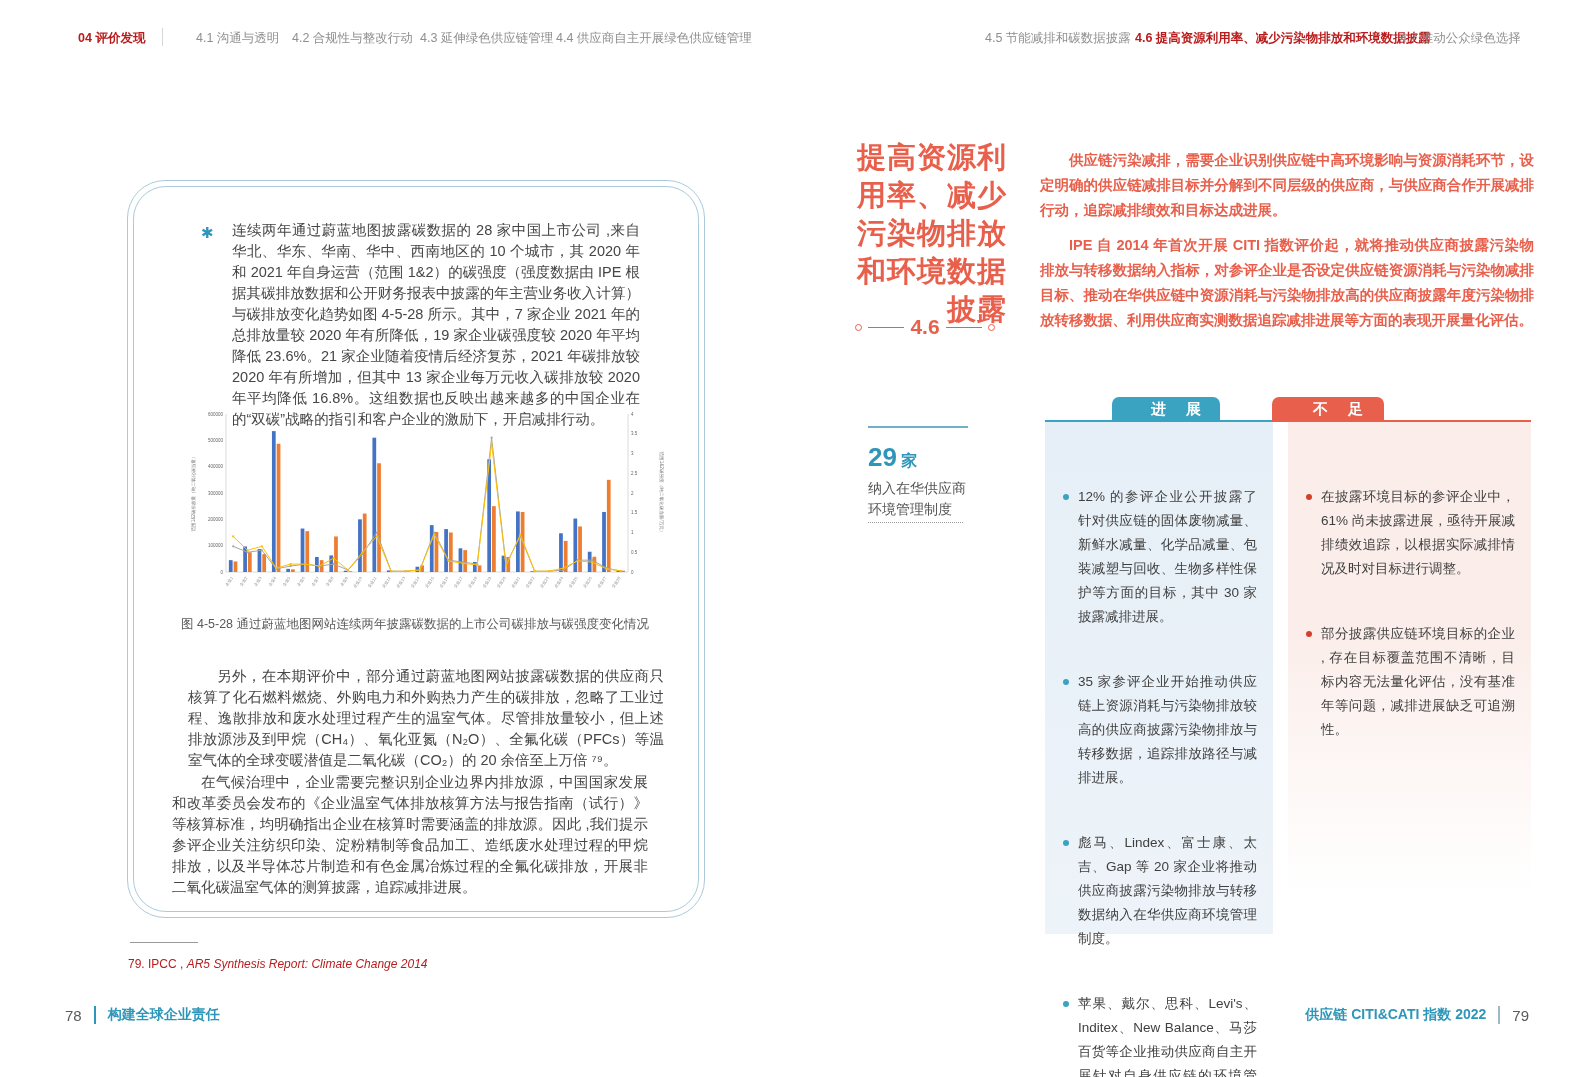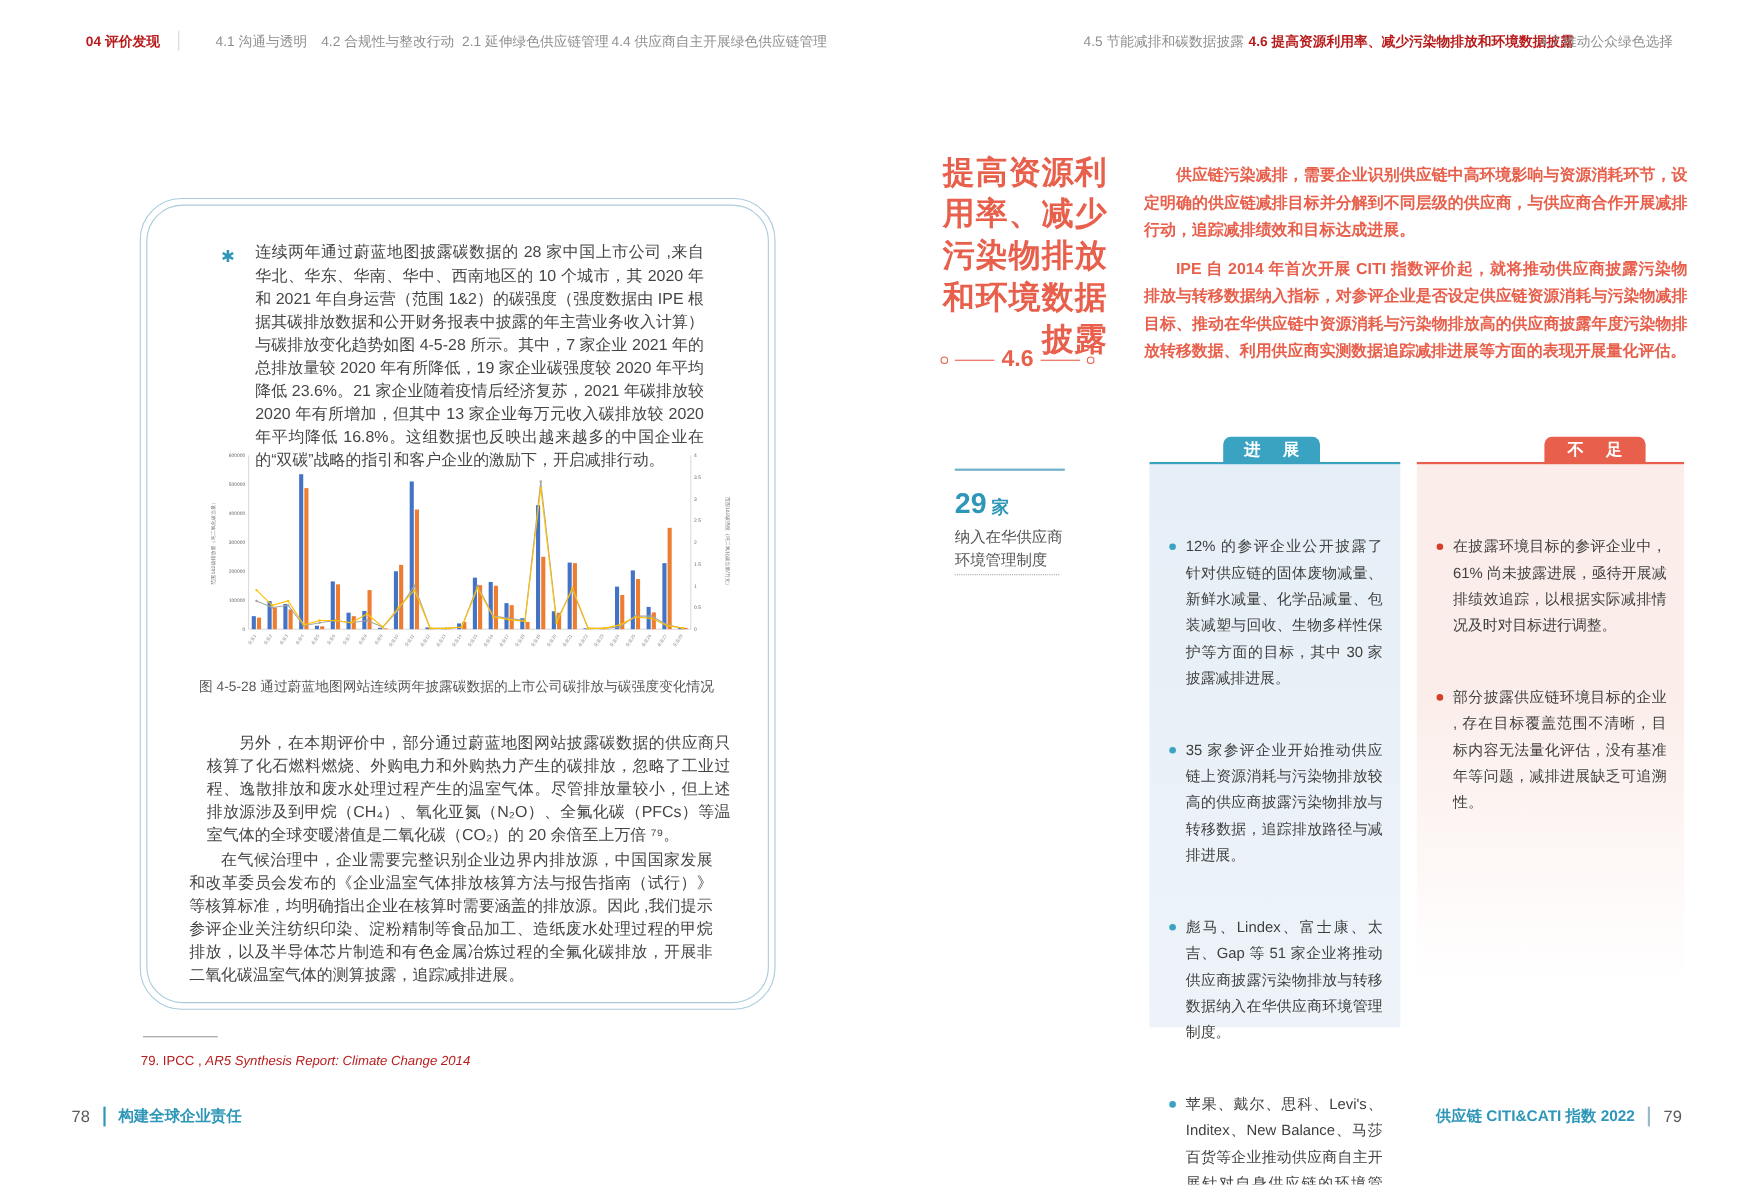--- a/index.html
+++ b/index.html
@@ -56,41 +56,41 @@
   .stat-dotted{position:absolute;left:868px;top:522px;width:95px;border-top:1px dotted #9a9a9a;}
 
   .panel{position:absolute;top:420px;}
   .panel-progress{left:1045px;width:228px;height:512px;
     background:linear-gradient(180deg,#e6eff7 0%,#edf3f9 100%);border-top:2px solid #3aa3c2;}
   .panel-insufficient{left:1288px;width:243px;height:512px;
     background:linear-gradient(180deg,#fbeeea 0%,#fbeeea 42%,rgba(251,238,234,0) 92%);
     border-top:2px solid #e8604c;}
   .tab{position:absolute;top:397px;height:25px;border-radius:7px 7px 0 0;
     color:#fff;font-size:15px;font-weight:bold;display:flex;align-items:center;
-    justify-content:center;letter-spacing:8px;text-indent:8px;}
+    justify-content:center;letter-spacing:8px;text-indent:8px;padding-left:20px;}
   .tab-progress{left:1112px;width:88px;background:#3aa3c2;}
-  .tab-insufficient{left:1404px;width:92px;background:#e8604c;}
+  .tab-insufficient{left:1272px;width:92px;background:#e8604c;}
 
   .panel ul{margin:0;padding:22px 16px 0 18px;list-style:none;}
   .panel li{position:relative;margin-bottom:17px;padding-left:15px;
     font-size:13.5px;line-height:24px;text-align:justify;color:#3f3f3f;margin-top:41px;}
   .panel li::before{content:"";position:absolute;left:0;top:9px;width:6px;height:6px;border-radius:50%;}
   .panel-progress li::before{background:#3aa3c2;}
   .panel-insufficient li::before{background:#d4402a;}
 </style>
 </head>
 <body>
 <div id="page">
 
   <div>
     <span class="nav-item active" style="left:78px">04 评价发现</span>
     <span class="nav-sep" style="left:162px"></span>
     <span class="nav-item" style="left:196px">4.1 沟通与透明</span>
     <span class="nav-item" style="left:292px">4.2 合规性与整改行动</span>
-    <span class="nav-item" style="left:420px">2.1 延伸绿色供应链管理</span>
+    <span class="nav-item" style="left:420px">4.3 延伸绿色供应链管理</span>
     <span class="nav-item" style="left:556px">4.4 供应商自主开展绿色供应链管理</span>
     <span class="nav-item" style="left:985px">4.5 节能减排和碳数据披露</span>
     <span class="nav-item active" style="left:1135px">4.6 提高资源利用率、减少污染物排放和环境数据披露</span>
     <span class="nav-item" style="left:1400px">4.7 推动公众绿色选择</span>
   </div>
 
   <div class="frame-outer">
     <div class="frame-inner"></div>
   </div>
 
@@ -303,21 +303,21 @@
     <div>纳入在华供应商</div>
     <div>环境管理制度</div>
   </div>
   <div class="stat-dotted"></div>
 
   <div class="tab tab-progress">进 展</div>
   <div class="panel panel-progress">
     <ul>
       <li>12% 的参评企业公开披露了针对供应链的固体废物减量、新鲜水减量、化学品减量、包装减塑与回收、生物多样性保护等方面的目标，其中 30 家披露减排进展。</li>
       <li>35 家参评企业开始推动供应链上资源消耗与污染物排放较高的供应商披露污染物排放与转移数据，追踪排放路径与减排进展。</li>
-      <li>彪马、Lindex、富士康、太吉、Gap 等 51 家企业将推动供应商披露污染物排放与转移数据纳入在华供应商环境管理制度。</li>
+      <li>彪马、Lindex、富士康、太吉、Gap 等 20 家企业将推动供应商披露污染物排放与转移数据纳入在华供应商环境管理制度。</li>
       <li>苹果、戴尔、思科、Levi's、Inditex、New Balance、马莎百货等企业推动供应商自主开展针对自身供应链的环境管理，推动更上游的供应商提升污染物核算能力与环境信息公开程度。</li>
     </ul>
   </div>
 
   <div class="tab tab-insufficient">不 足</div>
   <div class="panel panel-insufficient">
     <ul>
       <li>在披露环境目标的参评企业中，61% 尚未披露进展，亟待开展减排绩效追踪，以根据实际减排情况及时对目标进行调整。</li>
       <li>部分披露供应链环境目标的企业 , 存在目标覆盖范围不清晰，目标内容无法量化评估，没有基准年等问题，减排进展缺乏可追溯性。</li>
     </ul>

